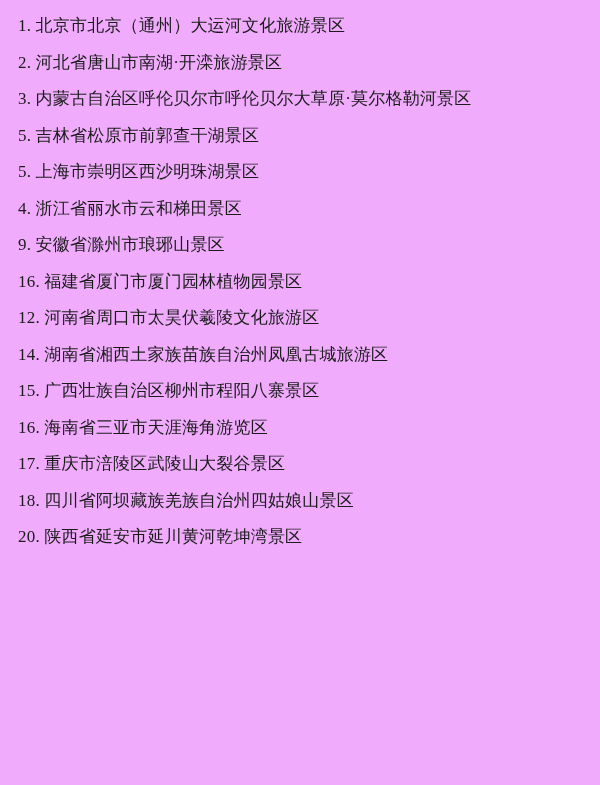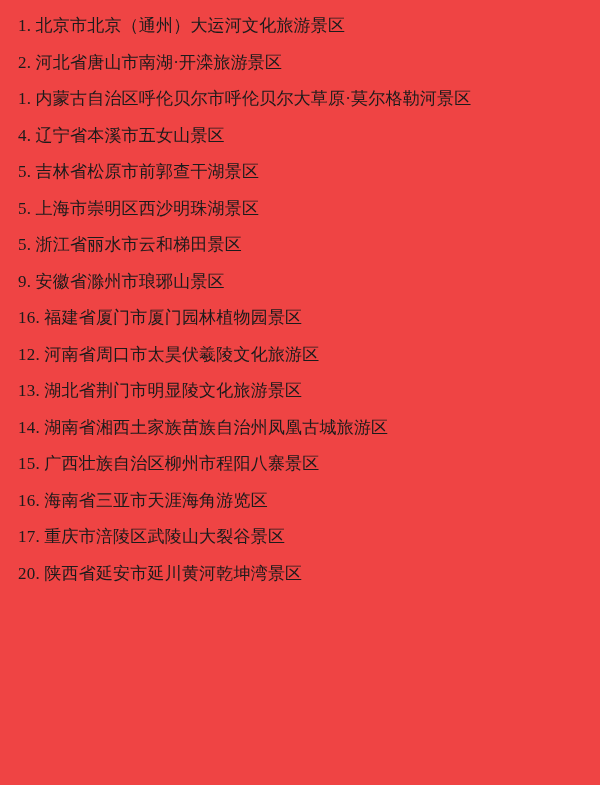--- a/index.html
+++ b/index.html
@@ -12,21 +12,21 @@
     height: 785px;
     font-family: "Liberation Serif", "DejaVu Serif", serif;
     color: #1a1a1a;
     overflow: hidden;
   }
   .page {
     width: 600px;
     height: 785px;
     box-sizing: border-box;
     padding: 8px 14px 8px 18px;
-    background: #ef4444;
+    background: #f0abfc;
   }
   .list {
     list-style: none;
     margin: 0;
     padding: 0;
   }
   .list-item {
     font-size: 17px;
     line-height: 36.5px;
     height: 36.5px;
@@ -36,28 +36,27 @@
     font-weight: 400;
   }
 </style>
 </head>
 <body>
 
 <div class="page">
   <ul class="list">
     <li class="list-item">1. 北京市北京（通州）大运河文化旅游景区</li>
     <li class="list-item">2. 河北省唐山市南湖·开滦旅游景区</li>
-    <li class="list-item">1. 内蒙古自治区呼伦贝尔市呼伦贝尔大草原·莫尔格勒河景区</li>
-    <li class="list-item">4. 辽宁省本溪市五女山景区</li>
+    <li class="list-item">3. 内蒙古自治区呼伦贝尔市呼伦贝尔大草原·莫尔格勒河景区</li>
     <li class="list-item">5. 吉林省松原市前郭查干湖景区</li>
     <li class="list-item">5. 上海市崇明区西沙明珠湖景区</li>
-    <li class="list-item">5. 浙江省丽水市云和梯田景区</li>
+    <li class="list-item">4. 浙江省丽水市云和梯田景区</li>
     <li class="list-item">9. 安徽省滁州市琅琊山景区</li>
     <li class="list-item">16. 福建省厦门市厦门园林植物园景区</li>
     <li class="list-item">12. 河南省周口市太昊伏羲陵文化旅游区</li>
-    <li class="list-item">13. 湖北省荆门市明显陵文化旅游景区</li>
     <li class="list-item">14. 湖南省湘西土家族苗族自治州凤凰古城旅游区</li>
     <li class="list-item">15. 广西壮族自治区柳州市程阳八寨景区</li>
     <li class="list-item">16. 海南省三亚市天涯海角游览区</li>
     <li class="list-item">17. 重庆市涪陵区武陵山大裂谷景区</li>
+    <li class="list-item">18. 四川省阿坝藏族羌族自治州四姑娘山景区</li>
     <li class="list-item">20. 陕西省延安市延川黄河乾坤湾景区</li>
   </ul>
 </div>
 
 </body></html>

